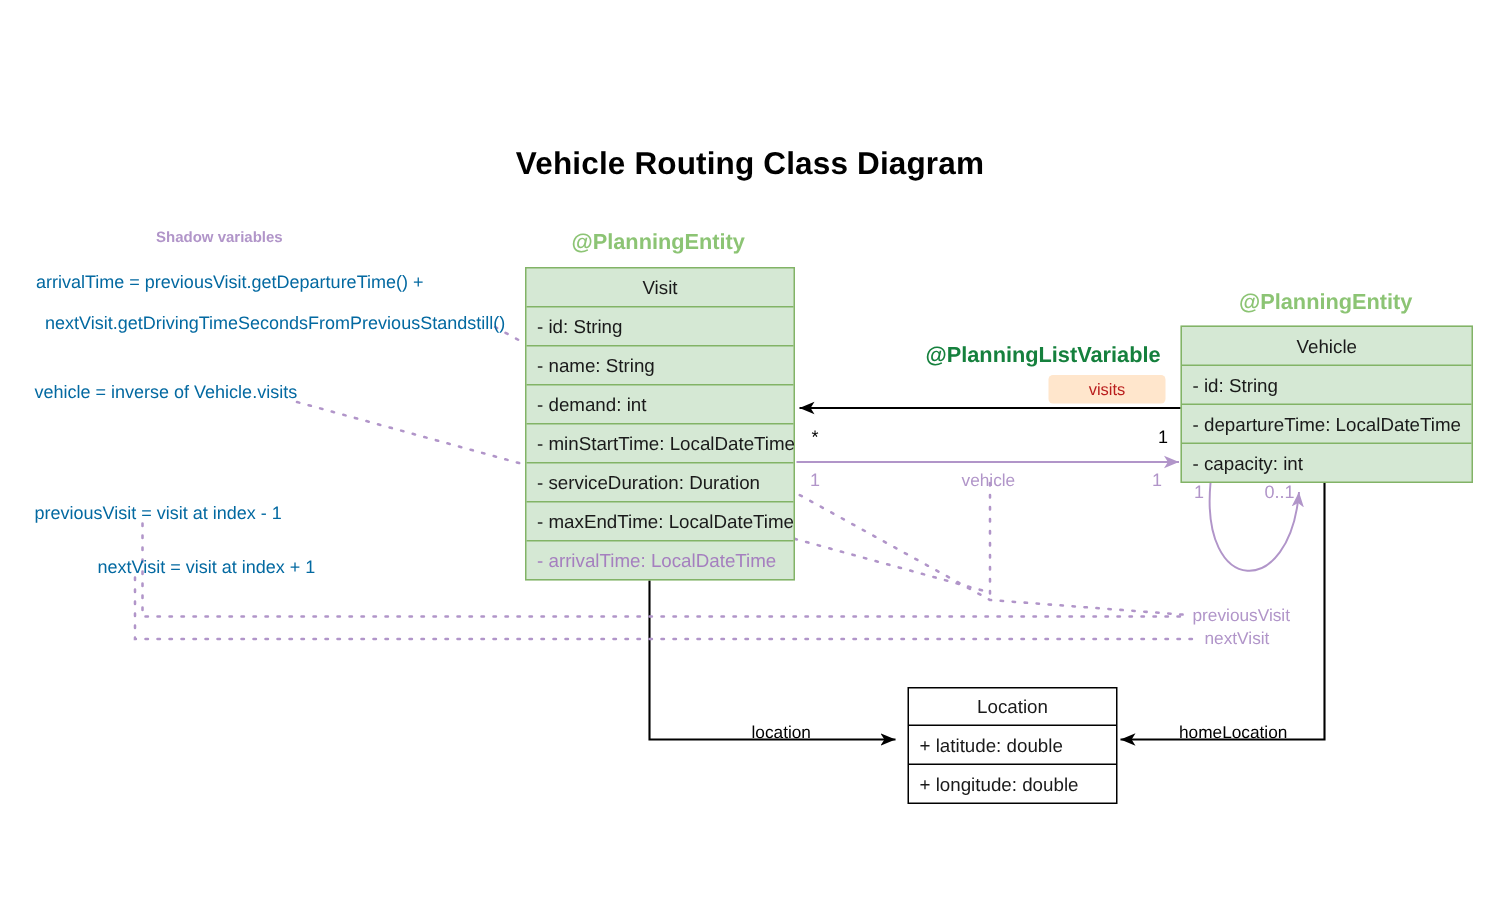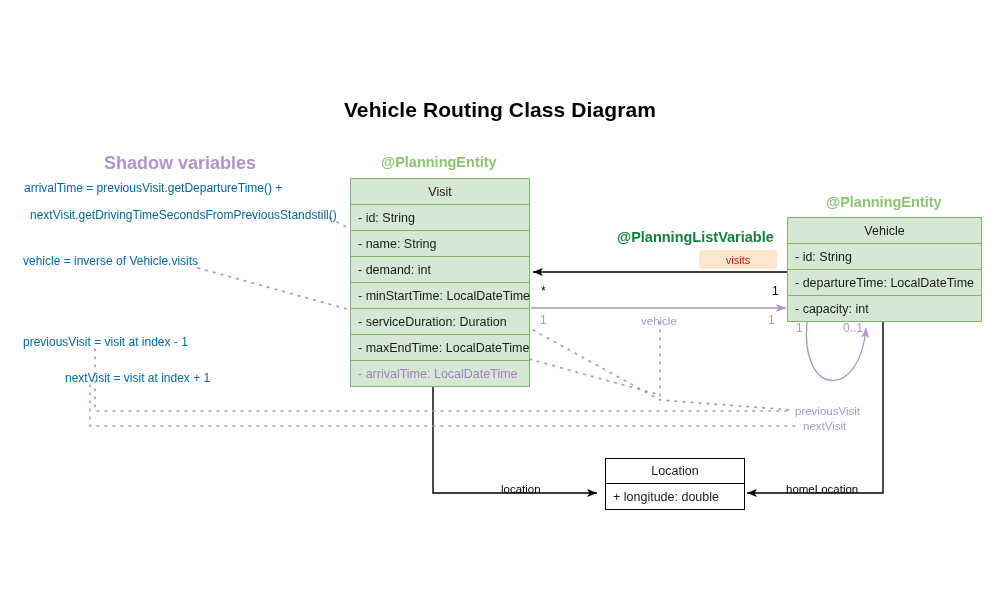--- a/index.html
+++ b/index.html
@@ -78,21 +78,21 @@
     font-size: 14.5px;
     font-weight: bold;
     white-space: nowrap;
   }
   .stereotype.green { color: #8cc474; }
   .stereotype.orange { color: #15803d; }
 
   
   .shadow-title {
     position: absolute;
-    font-size: 18px;
+    font-size: 10px;
     font-weight: bold;
     color: #b195c9;
     white-space: nowrap;
   }
   .shadow-line {
     position: absolute;
     font-size: 12px;
     color: #0369a1;
     white-space: nowrap;
   }
@@ -203,20 +203,21 @@
 
   <div class="umlbox" style="left:787px; top:217px; width:195px;">
     <div class="row head" style="height:25px;">Vehicle</div>
     <div class="row" style="height:26px;">- id: String</div>
     <div class="row" style="height:26px;">- departureTime: LocalDateTime</div>
     <div class="row" style="height:26px;">- capacity: int</div>
   </div>
 
   <div class="umlbox plain" style="left:605px; top:458px; width:140px;">
     <div class="row head" style="height:24px;">Location</div>
+    <div class="row" style="height:26px;">+ latitude: double</div>
     <div class="row" style="height:26px;">+ longitude: double</div>
   </div>
 
   <div class="stereotype orange" style="left:617px; top:229px;">@PlanningListVariable</div>
   <div class="badge" style="left:699px; top:250px; width:78px; height:19px;">visits</div>
   <div class="edge-label mult" style="left:541px; top:284px;">*</div>
   <div class="edge-label mult" style="left:772px; top:284px;">1</div>
 
   <div class="edge-label purple" style="left:641px; top:315px;">vehicle</div>
   <div class="edge-label mult purple" style="left:540px; top:313px;">1</div>

